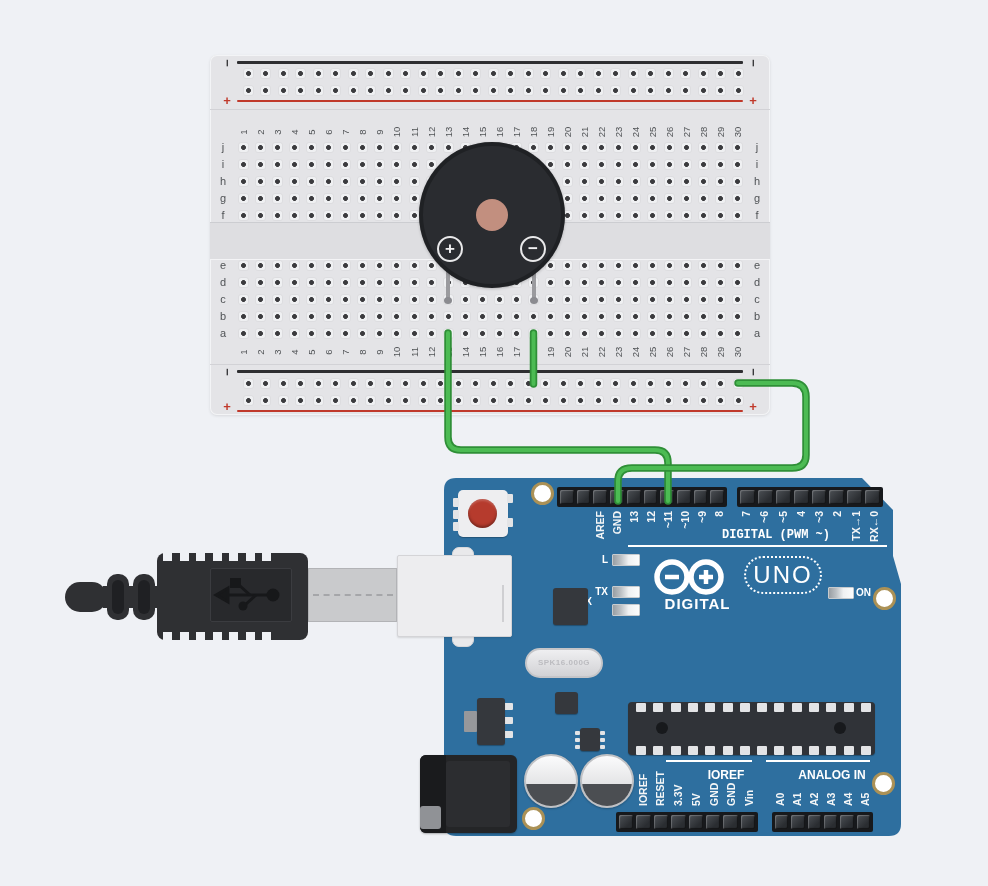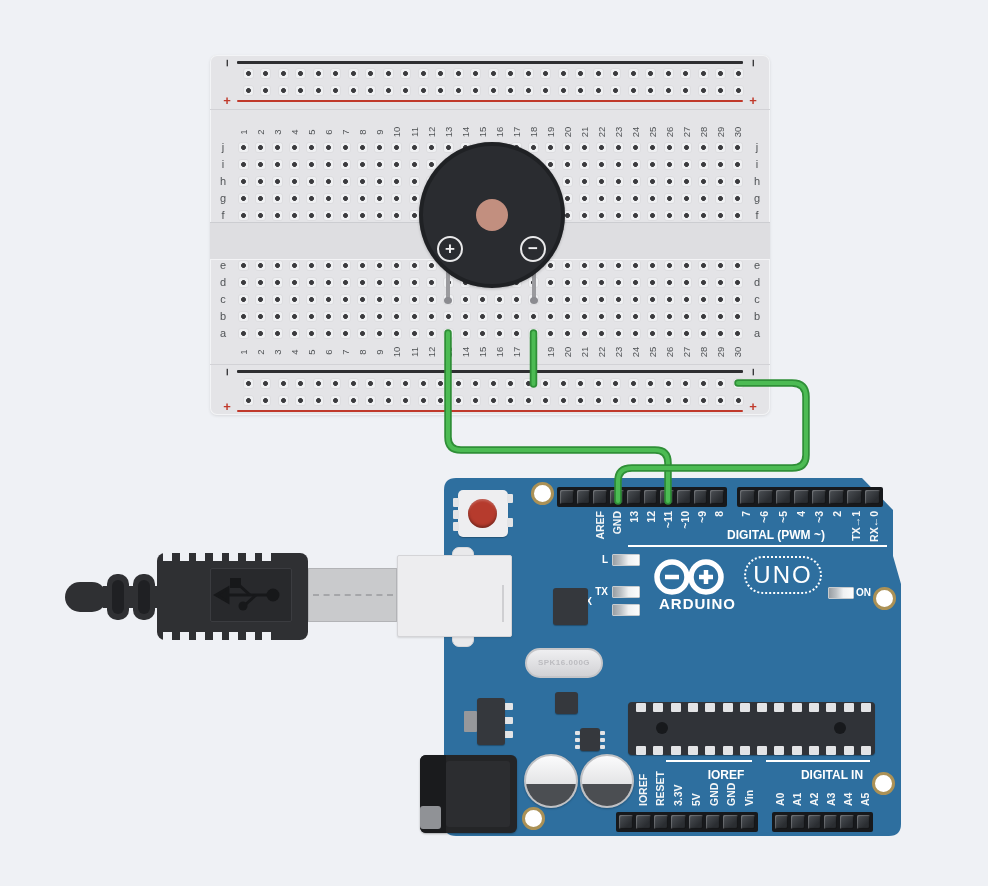--- a/index.html
+++ b/index.html
@@ -554,44 +554,44 @@
       </div>
     <div id="hdr-analog" class="hdr" style="left:328px;top:334px;width:101px;">
         <div class="pin-cell"></div>
         <div class="pin-cell"></div>
         <div class="pin-cell"></div>
         <div class="pin-cell"></div>
         <div class="pin-cell"></div>
         <div class="pin-cell"></div>
       </div>
 
-    <div class="silk" style="left:246px;top:50px;width:172px;font-size:12px;">DIGITAL (PWM ~)</div>
+    <div class="silk" style="left:246px;top:50px;width:172px;font-size:12px;font-family:Liberation Mono, monospace;">DIGITAL (PWM ~)</div>
     <div class="silk-line" style="left:184px;top:67px;width:259px;"></div>
     <div class="silk" style="left:236px;top:290px;width:92px;font-size:12px;">IOREF</div>
     <div class="silk-line" style="left:222px;top:282px;width:86px;"></div>
-    <div class="silk" style="left:342px;top:290px;width:92px;font-size:12px;">DIGITAL IN</div>
+    <div class="silk" style="left:342px;top:290px;width:92px;font-size:12px;">ANALOG IN</div>
     <div class="silk-line" style="left:322px;top:282px;width:104px;"></div>
 
     <div class="led-label" style="left:144px;top:76px;width:20px;text-align:right;">L</div>
     <div class="led-bar" style="left:168px;top:76px;"></div>
     <div class="led-label" style="left:134px;top:108px;width:30px;text-align:right;">TX</div>
     <div class="led-bar" style="left:168px;top:108px;"></div>
     <div class="led-label" style="left:134px;top:118px;width:30px;text-align:left;">RX</div>
     <div class="led-bar" style="left:168px;top:126px;"></div>
     <div class="led-bar" style="left:384px;top:109px;width:24px;"></div>
     <div class="led-label" style="left:412px;top:109px;">ON</div>
 
     <svg class="abs" style="left:206px;top:68px;" width="90" height="62">
       <circle cx="22" cy="31" r="15" fill="none" stroke="#fff" stroke-width="5.5"></circle>
       <circle cx="56" cy="31" r="15" fill="none" stroke="#fff" stroke-width="5.5"></circle>
       <line x1="15" y1="31" x2="29" y2="31" stroke="#fff" stroke-width="4.5"></line>
       <line x1="49" y1="31" x2="63" y2="31" stroke="#fff" stroke-width="4.5"></line>
       <line x1="56" y1="24" x2="56" y2="38" stroke="#fff" stroke-width="4.5"></line>
     </svg>
-    <div class="silk" style="left:196px;top:117px;width:115px;font-size:15px;letter-spacing:1px;">ARDUINO</div>
+    <div class="silk" style="left:196px;top:117px;width:115px;font-size:15px;letter-spacing:1px;">DIGITAL</div>
     <div class="abs" style="left:300px;top:78px;width:78px;height:38px;border:2px dotted #fff;border-radius:19px;box-sizing:border-box;color:#fff;font-size:24px;text-align:center;line-height:33px;letter-spacing:2px;">UNO</div>
 
     <div class="chip" style="left:109px;top:110px;width:35px;height:37px;"></div>
     <div id="crystal">SPK16.000G</div>
     <div class="chip" style="left:111px;top:214px;width:23px;height:22px;"></div>
     <div class="nub" style="left:131px;top:253px;width:5px;height:4px;"></div>
     <div class="nub" style="left:131px;top:260px;width:5px;height:4px;"></div>
     <div class="nub" style="left:131px;top:267px;width:5px;height:4px;"></div>
     <div class="nub" style="left:156px;top:253px;width:5px;height:4px;"></div>
     <div class="nub" style="left:156px;top:260px;width:5px;height:4px;"></div>

